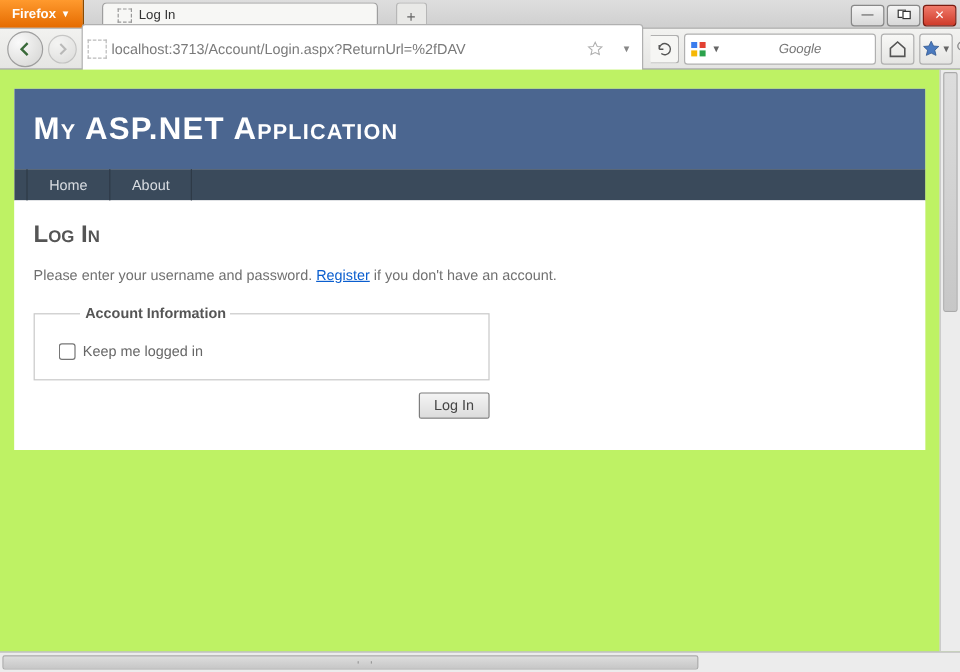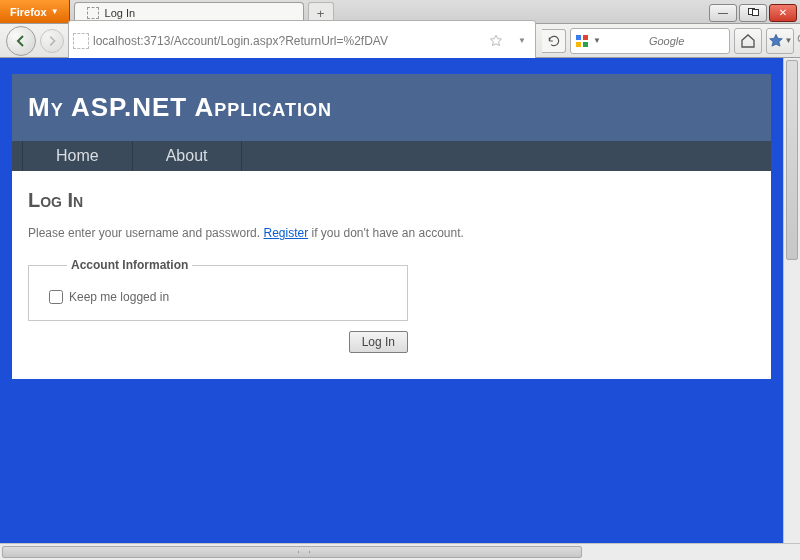--- a/index.html
+++ b/index.html
@@ -11,20 +11,21 @@
     height: 560px;
     overflow: hidden;
     position: relative;
   }
   
   .browser-chrome { background: #e9e9e7; }
   .tabstrip {
     display: flex; align-items: stretch; height: 24px;
     background: linear-gradient(#dedede,#cfcfcf);
     border-bottom: 1px solid #9e9e9e;
+    gap: 11px;
   }
   .firefox-btn {
     display: flex; align-items: center; gap: 4px;
     background: linear-gradient(#ff9a2e,#e56b00);
     color: #fff; font-size: 11px; font-weight: bold;
     padding: 0 10px; border-right: 1px solid #8a4a00;
     cursor: pointer;
   }
   .firefox-btn .drop { font-size: 8px; }
   .tab {
@@ -110,21 +111,21 @@
   .tool-btn {
     width:28px; height:26px; border:1px solid #b0b0b0; border-radius:3px;
     background:linear-gradient(#f8f8f6,#e5e5e3);
     display:flex; align-items:center; justify-content:center;
     color:#555; cursor:pointer;
   }
   
   .viewport {
     position:relative;
     height: calc(560px - 24px - 34px - 17px);
-    background:#1d4ed8;
+    background:#bef264;
     overflow:hidden;
   }
   .v-scroll {
     position:absolute; right:0; top:0; bottom:0; width:17px;
     background:#ececec; border-left:1px solid #c3c3c3;
   }
   .v-scroll .thumb {
     position:absolute; left:2px; right:2px; top:2px; height:200px;
     background:linear-gradient(#ddd,#c7c7c7);
     border:1px solid #a9a9a9; border-radius:2px;
@@ -156,22 +157,22 @@
   }
   .banner h1 {
     font-family: "Trebuchet MS", Verdana, sans-serif;
     color:#fff; font-size:26px; letter-spacing:1px;
     font-variant: small-caps; font-weight:bold;
   }
   .menubar {
     background:#3a4a5b; display:flex;
   }
   .menubar a {
-    color:#d9dde2; font-size:16px; text-decoration:none;
-    padding:6px 33px; border-right:1px solid #2e3a47;
+    color:#d9dde2; font-size:12px; text-decoration:none;
+    padding:6px 18px; border-right:1px solid #2e3a47;
     cursor:pointer;
   }
   .menubar a:first-child { border-left:1px solid #2e3a47; margin-left:10px; }
   .content {
     background:#fff; padding:18px 16px 26px;
     color:#555;
   }
   .content h2 {
     font-family: "Trebuchet MS", Verdana, sans-serif;
     color:#555; font-variant: small-caps; font-size:20px;

